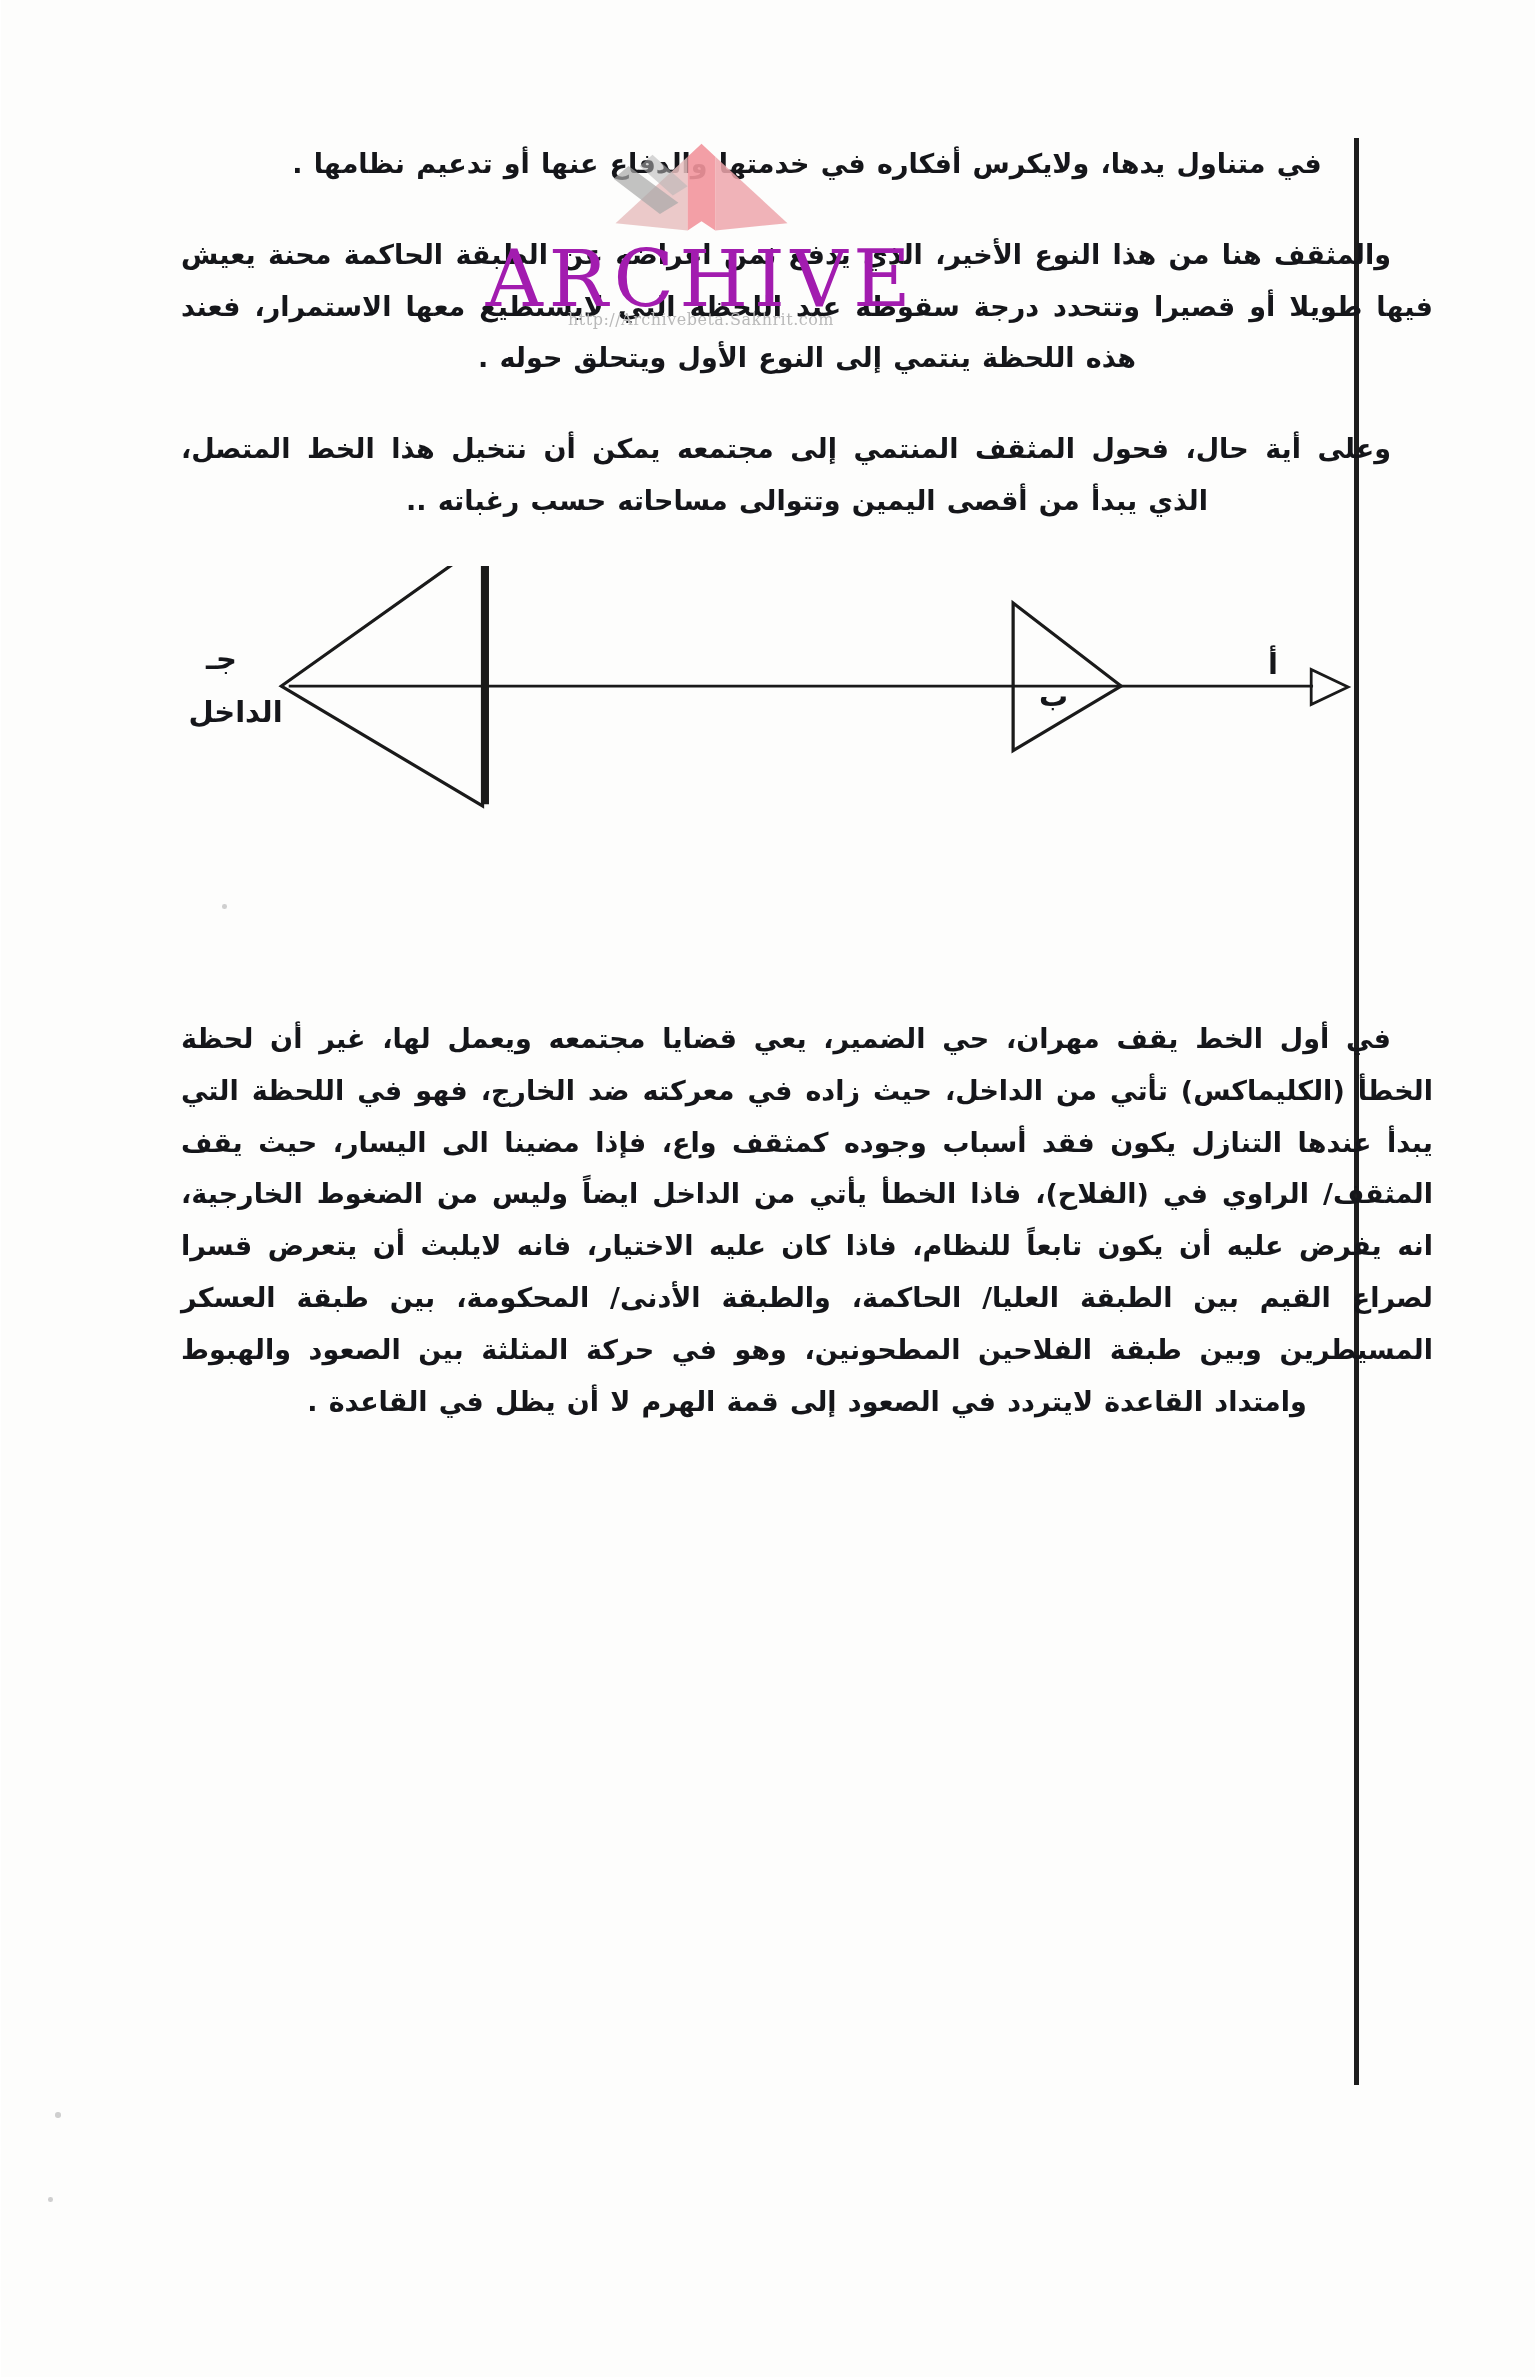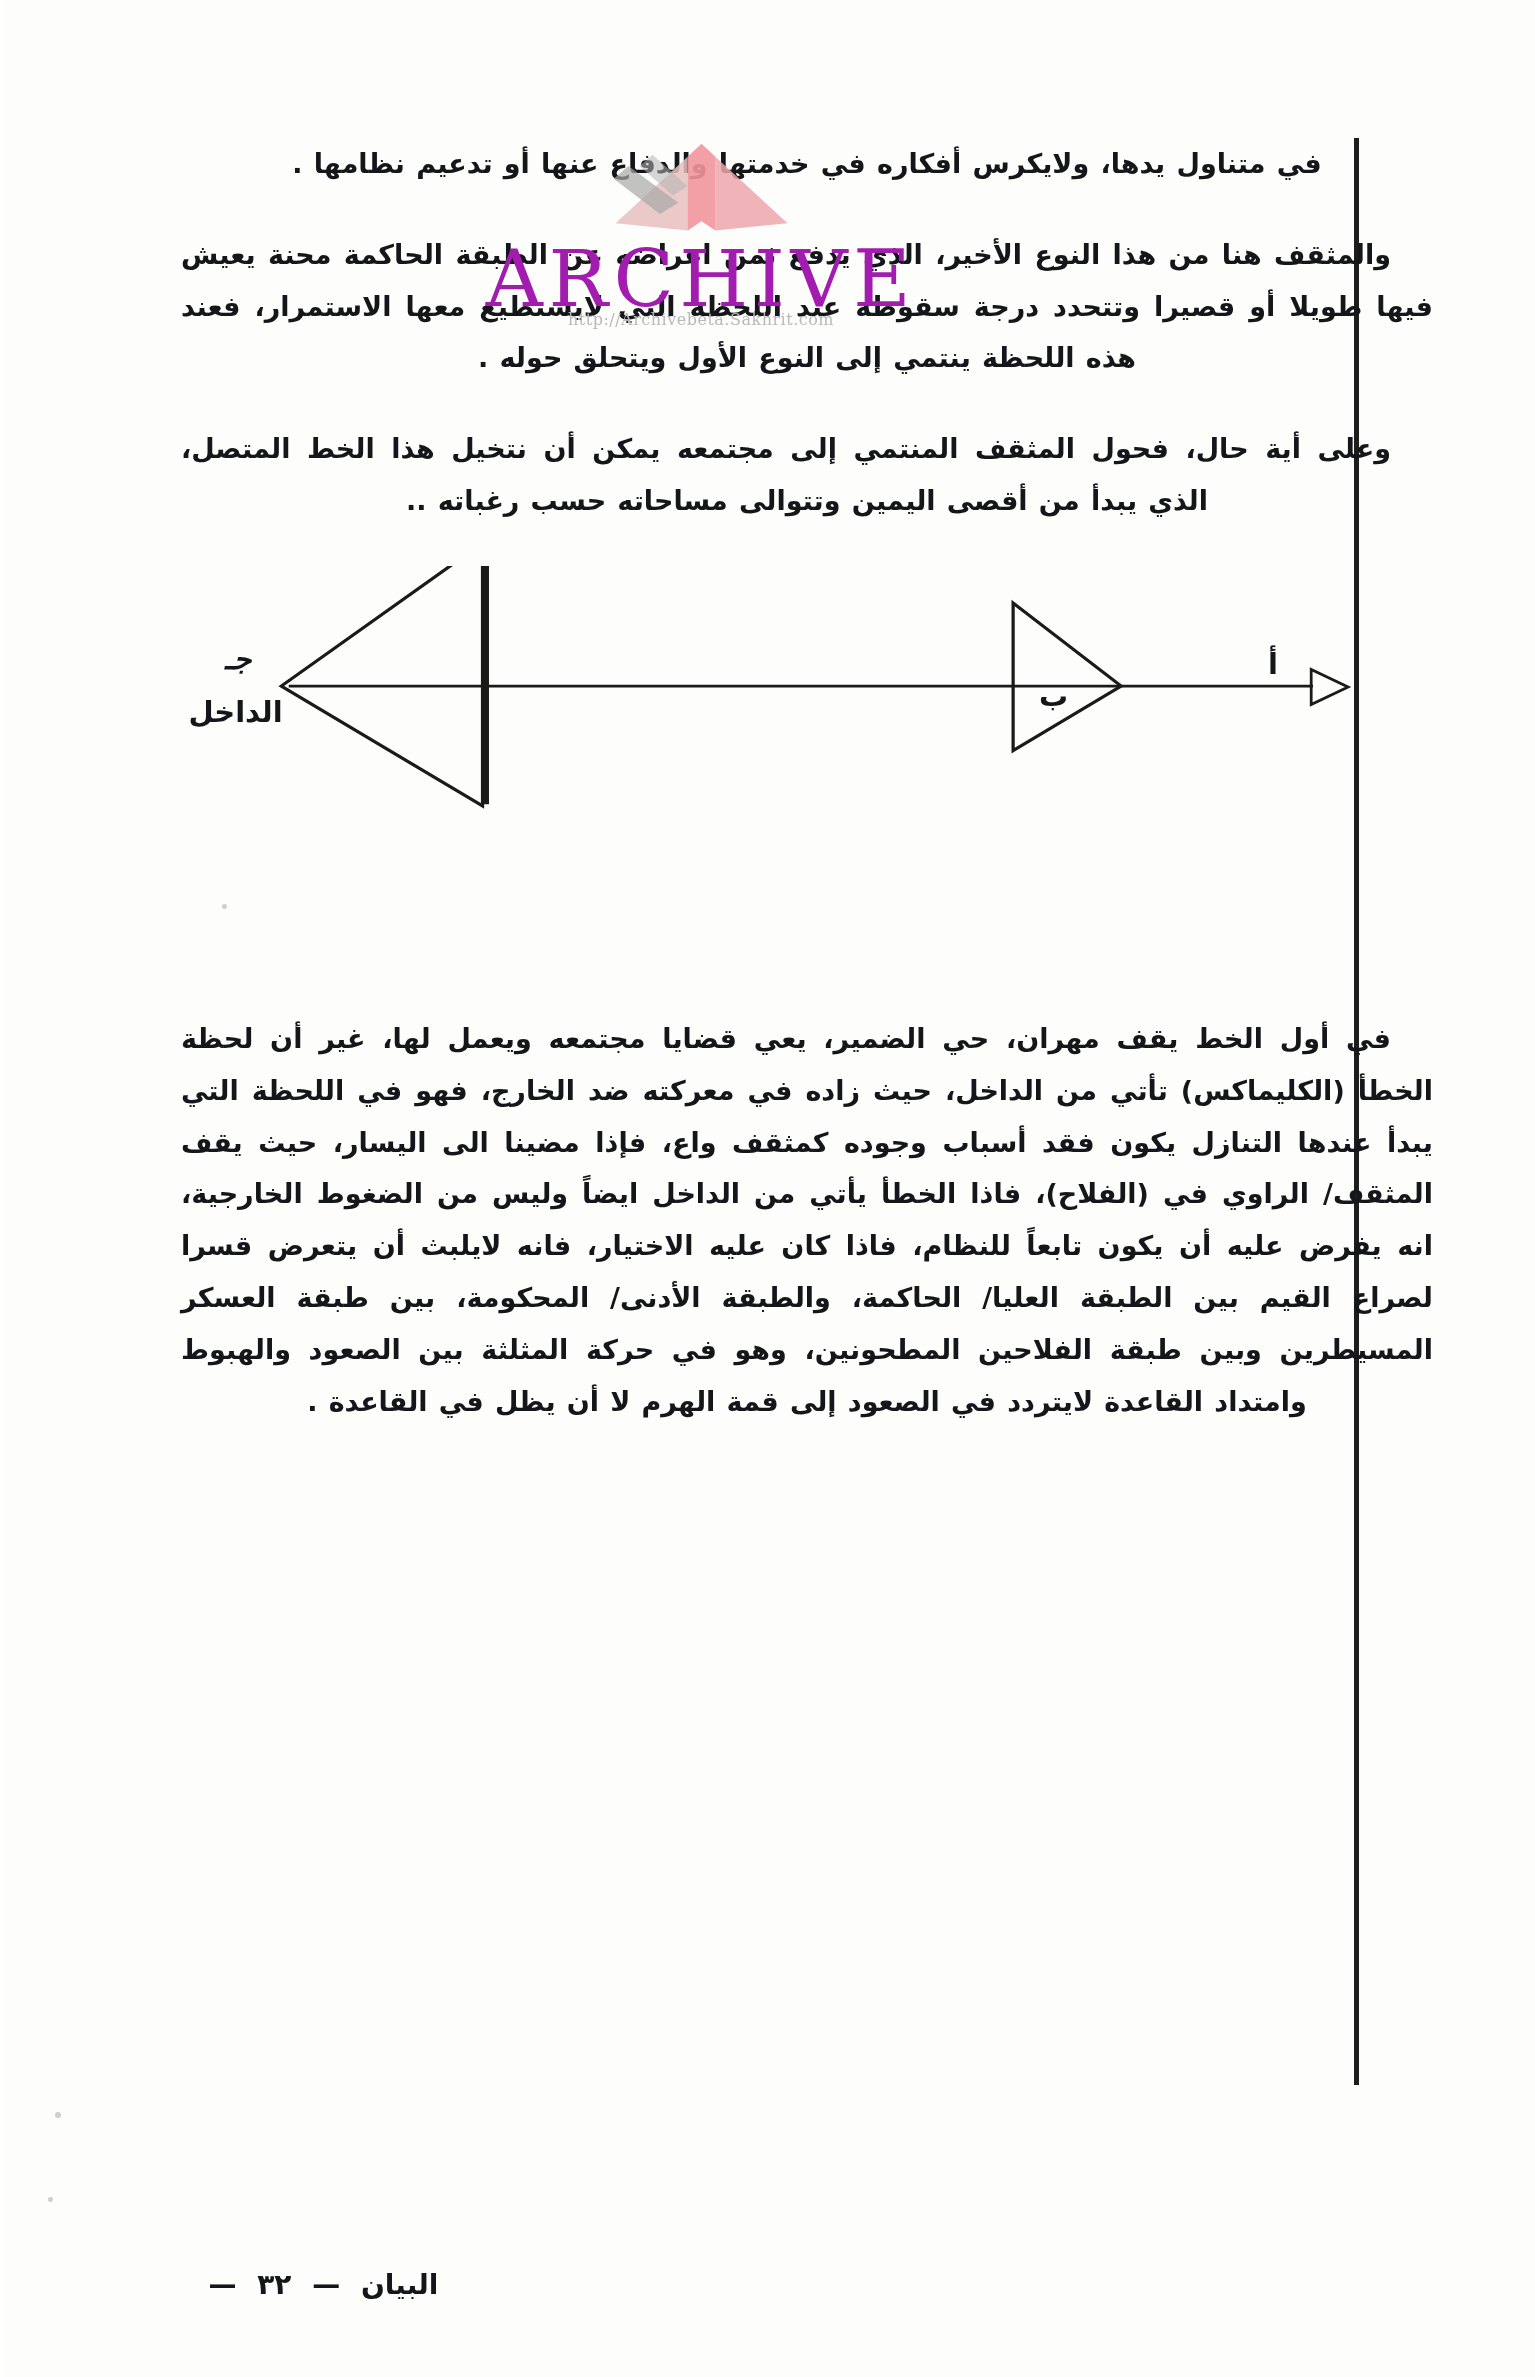--- a/index.html
+++ b/index.html
@@ -65,21 +65,21 @@
   .fig-label {
     position: absolute;
     font-size: 29px;
     font-weight: 700;
     color: #15161a;
     font-family: "DejaVu Sans", "Liberation Sans", sans-serif;
     white-space: nowrap;
   }
   #label-alef { top: 81px; left: 1087px; }
   #label-ba   { top: 113px; left: 858px; }
-  #label-jeem { top: 76px;  left: 44px; font-style: italic; }
+  #label-jeem { top: 76px;  left: 25px; }
   #label-hussein { top: 129px; left: 7.4px; letter-spacing: 0.9px; }
 
   
   .watermark {
     position: absolute;
     top: 138px;
     left: 415px;
     width: 572px;
     text-align: center;
     pointer-events: none;
@@ -174,27 +174,19 @@
         <path d="M258 92 L180 20 L180 100 Z" fill="#eda6ab" opacity="0.85"></path>
         <path d="M150 20 L165 6 L180 20 L180 100 L165 90 L150 100 Z" fill="#f2959c" opacity="0.9"></path>
         <path d="M86 30 L140 70 L120 82 L70 44 Z" fill="#a8a8a8" opacity="0.7"></path>
         <path d="M112 18 L150 52 L134 62 L98 30 Z" fill="#b5b5b5" opacity="0.55"></path>
       </svg>
     </div>
     <div class="wm-word">ARCHIVE</div>
     <div class="wm-url">http://Archivebeta.Sakhrit.com</div>
   </div>
 
-  <div class="footer">
-    <div class="footer-inner">
-      <span>البيان</span>
-      <span>—</span>
-      <span>٣٢</span>
-      <span>—</span>
-    </div>
-  </div>
 
   <div class="speck" style="top:904px; left:222px; width:4.6px; height:4.6px;"></div>
   <div class="speck" style="top:2112px; left:55px; width:5.5px; height:5.5px;"></div>
   <div class="speck" style="top:2197px; left:48px; width:4.6px; height:4.6px;"></div>
 
 </div>
 
 
 </body></html>

